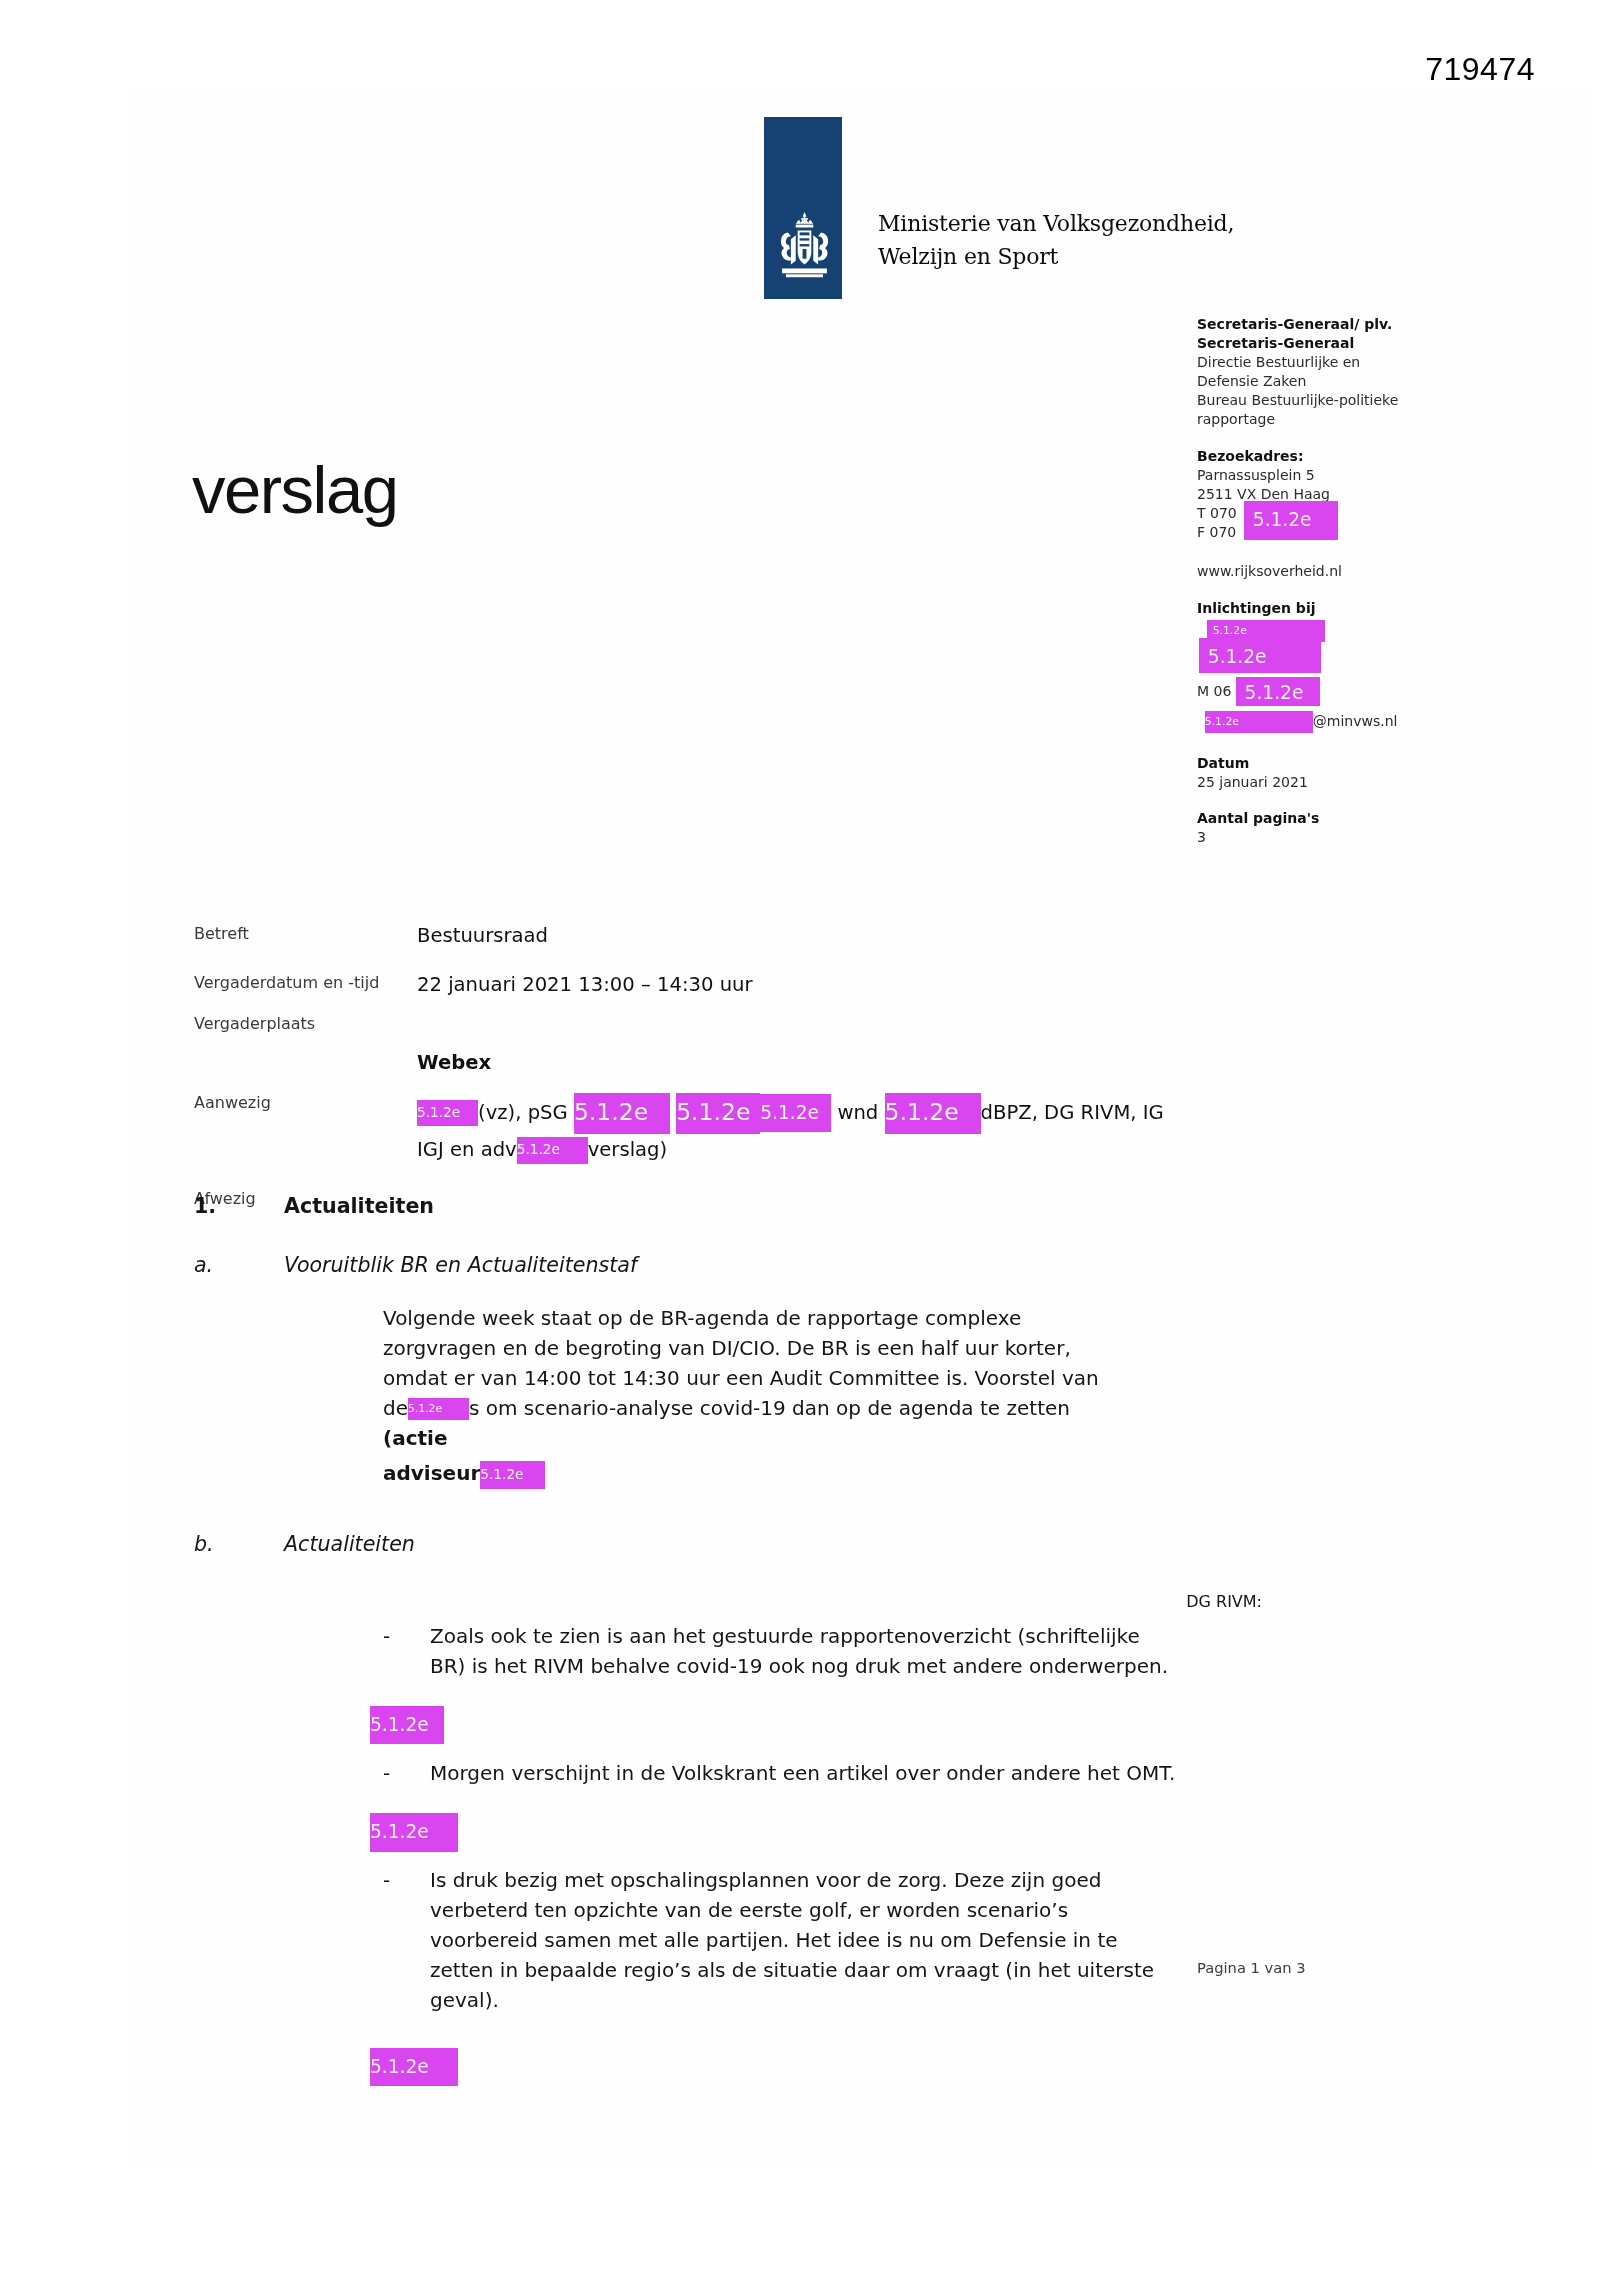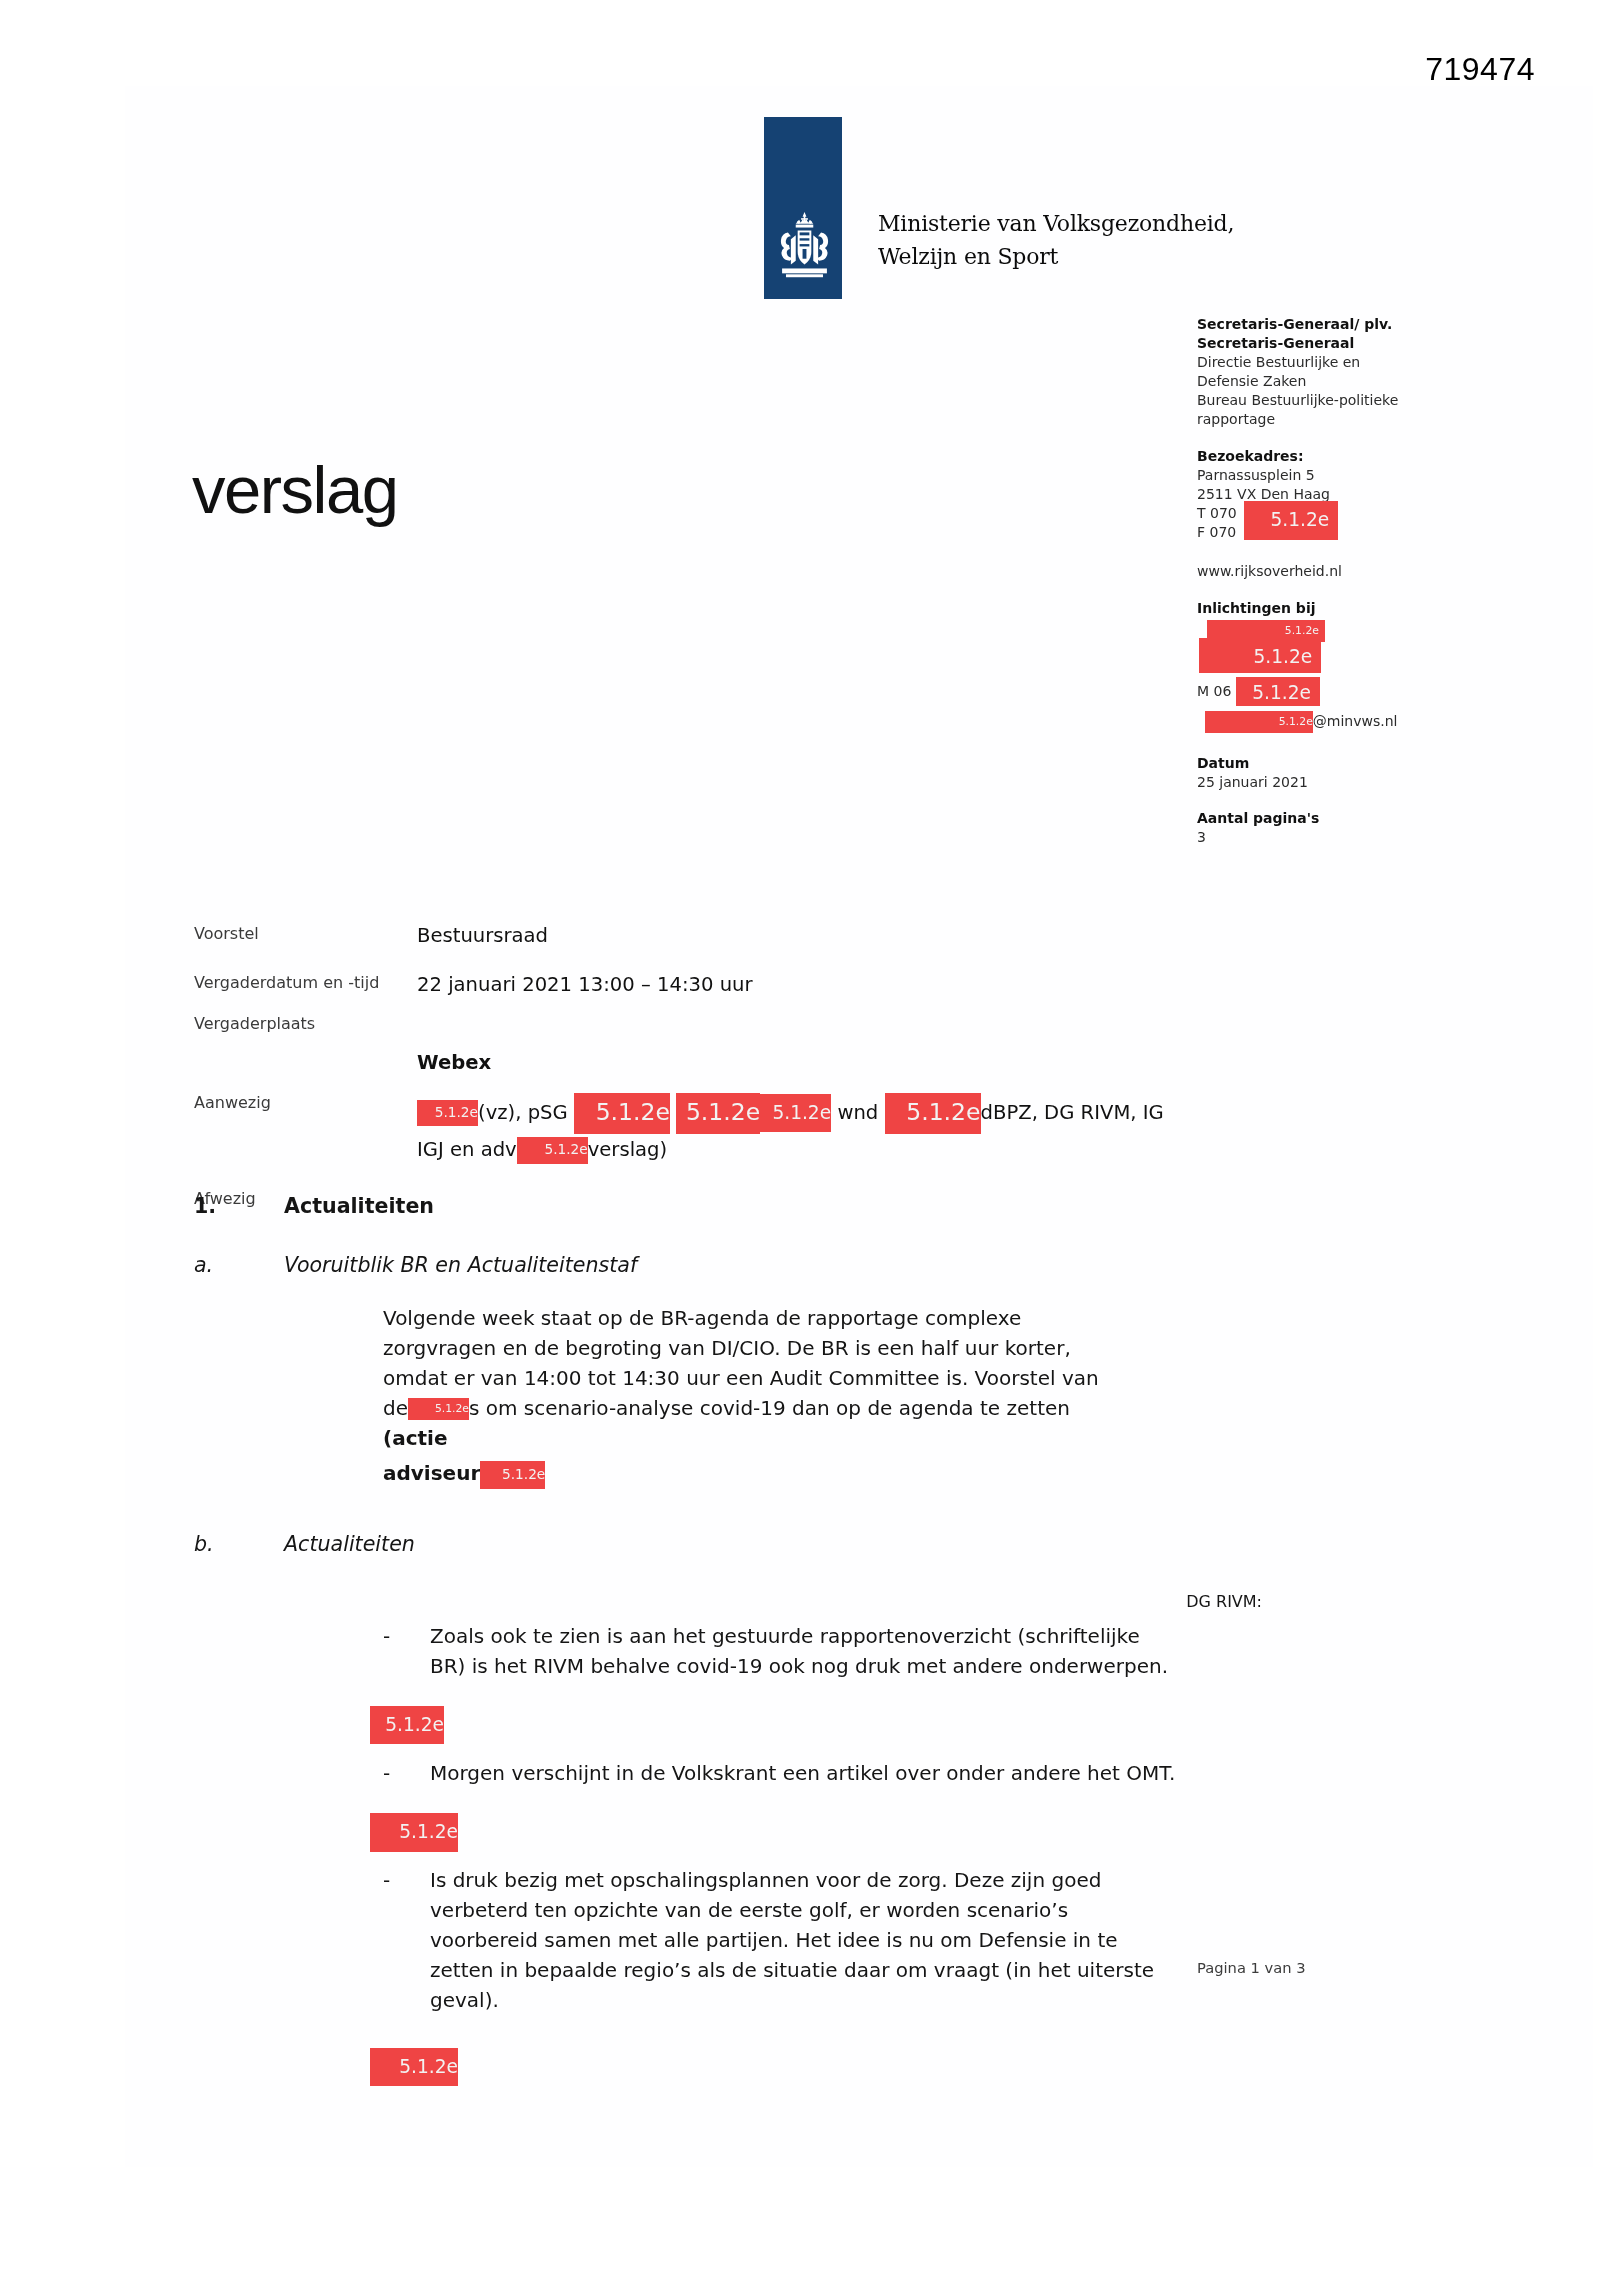--- a/index.html
+++ b/index.html
@@ -95,23 +95,23 @@
     line-height: 19px;
     color: #2b2b2b;
   }
   #info-col .blk { margin-bottom: 17.6px; position: relative; }
   #info-col .hd { font-weight: bold; color: #111; }
   #info-col .ln { white-space: nowrap; }
 
   
   .redact {
     display: inline-block;
-    background: #ef4444;
+    background: #d946ef;
     color: #f2f2f2;
-    text-align: right;
+    text-align: left;
     font-family: "DejaVu Sans", sans-serif;
     vertical-align: middle;
     line-height: 1;
     box-sizing: border-box;
   }
   .r-xs { font-size: 10.8px; padding: 3.9px 5.9px; }
   .r-sm { font-size: 13.7px; padding: 4.9px 6.9px; }
   .r-md { font-size: 18.6px; padding: 5.9px 8.8px; }
   .r-lg { font-size: 23.5px; padding: 7.8px 11.8px; }
 
@@ -280,21 +280,21 @@
 
     <div class="blk">
       <div class="hd ln">Aantal pagina's</div>
       <div class="ln">3</div>
     </div>
   </div>
 
   <div id="meta">
 
     <div class="row tall">
-      <div class="lbl">Voorstel</div>
+      <div class="lbl">Betreft</div>
       <div class="val">Bestuursraad</div>
     </div>
 
     <div class="row">
       <div class="lbl">Vergaderdatum en -tijd</div>
       <div class="val">22 januari 2021 13:00 – 14:30 uur</div>
     </div>
 
     <div class="row">
       <div class="lbl">Vergaderplaats</div>

